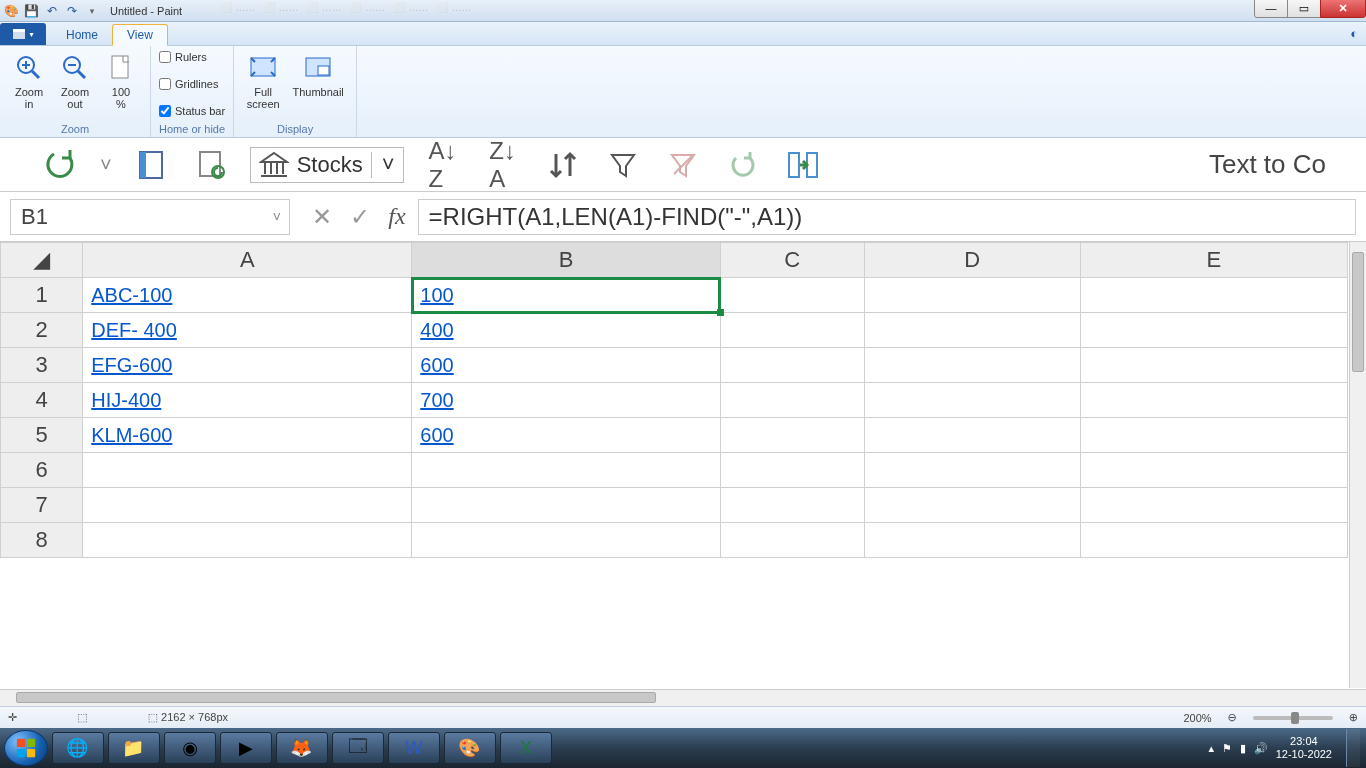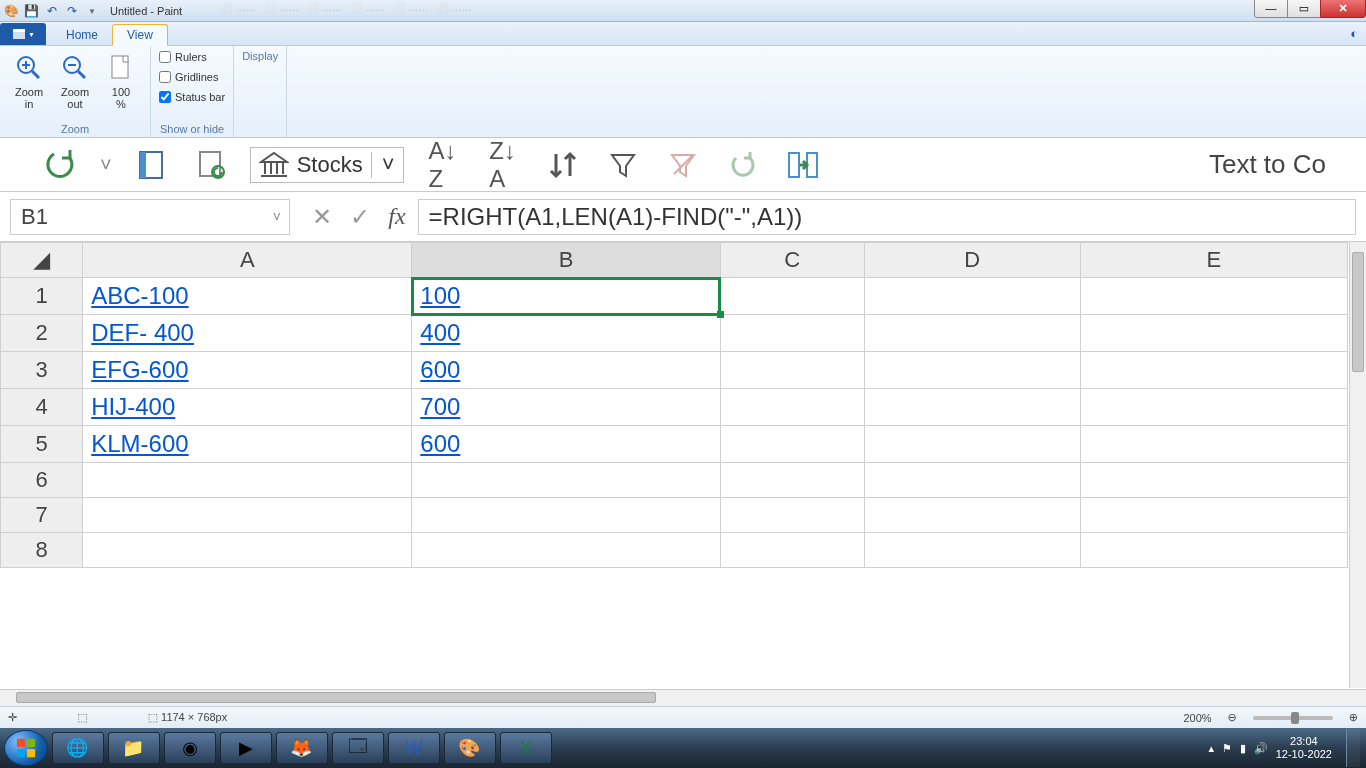--- a/index.html
+++ b/index.html
@@ -49,21 +49,21 @@
 .fbar { height: 50px; display: flex; align-items: center; border-bottom: 1px solid #ccc; font-size: 22px; color: #444; }
 .namebox { width: 280px; border: 1px solid #ccc; margin: 6px 10px; height: 36px; display: flex; align-items: center; padding: 0 10px; position: relative; }
 .namebox .dd { position: absolute; right: 8px; color: #888; font-size: 14px; }
 .fbar-icons { display: flex; gap: 18px; padding: 0 12px; color: #999; font-size: 24px; align-items: center; }
 .fbar-icons .fx { font-style: italic; font-family: Georgia, serif; color: #555; }
 .formula-input { flex: 1; border: 1px solid #ccc; height: 36px; margin: 6px 10px 6px 0; display: flex; align-items: center; padding: 0 10px; font-size: 24px; color: #333; }
 
 
 .grid { position: absolute; top: 104px; left: 0; right: 18px; bottom: 18px; overflow: hidden; }
 table.xl { border-collapse: collapse; width: 100%; }
-table.xl th, table.xl td { border: 1px solid #d0d0d0; font-size: 24px; color: #0557d0; text-align: left; padding: 4px 8px; font-weight: normal; }
+table.xl th, table.xl td { border: 1px solid #d0d0d0; font-size: 20px; color: #0557d0; text-align: left; padding: 4px 8px; font-weight: normal; }
 table.xl th { background: #eee; color: #444; text-align: center; font-size: 22px; height: 34px; }
 table.xl th.corner { background: #eee; width: 80px; }
 table.xl td.rowhead { background: #eee; color: #444; text-align: center; width: 80px; font-size: 22px; }
 table.xl th.colB { background: #ddd; }
 .cell-link { text-decoration: underline; color: #0557d0; }
 .selcell { outline: 3px solid #1a8a44; outline-offset: -2px; position: relative; }
 .selcell::after { content: ""; position: absolute; right: -4px; bottom: -4px; width: 7px; height: 7px; background: #1a8a44; }
 .vscroll { position: absolute; top: 104px; right: 0; width: 17px; bottom: 18px; background: #f0f0f0; border-left: 1px solid #ccc; }
 .vscroll .thumb { position: absolute; top: 10px; left: 2px; right: 2px; height: 120px; background: #c8c8c8; border: 1px solid #aaa; border-radius: 2px; }
 .hscroll-canvas { position: absolute; left: 0; right: 0; bottom: 0; height: 17px; background: #f0f0f0; border-top: 1px solid #ccc; }
@@ -156,38 +156,58 @@
               <polyline points="14,2 14,8 20,8" fill="none" stroke="#888"></polyline>
             </svg>
           </div>
         <span style="display:block;white-space:pre-line">100<br>%</span>
       </div>
     </div>
     <div class="group-label">Zoom</div>
   </div>
 
   <div class="group">
-    <div class="group-body" style="flex-direction:column;gap:6px">
+    <div class="group-body" style="flex-direction:column;gap:13px">
       <label class="chk">
           <input type="checkbox" style="">
           <span>Rulers</span>
         </label>
       <label class="chk">
           <input type="checkbox" style="">
           <span>Gridlines</span>
         </label>
       <label class="chk">
           <input type="checkbox" checked="" style="">
           <span>Status bar</span>
         </label>
     </div>
-    <div class="group-label">Show or hide</div>
+    <div class="group-label">Home or hide</div>
   </div>
 
   <div class="group">
+    <div class="group-body">
+      <div class="bigbtn">
+        <div class="ico">
+            <svg width="28" height="24" viewBox="0 0 28 24">
+              <rect x="2" y="2" width="24" height="18" fill="#cfe5ff" stroke="#2a6acc"></rect>
+              <path d="M6 6 L2 2 M22 6 L26 2 M6 16 L2 20 M22 16 L26 20" stroke="#2a6acc" stroke-width="2"></path>
+            </svg>
+          </div>
+        <span style="display:block;white-space:pre-line">Full<br>screen</span>
+      </div>
+      <div class="bigbtn" style="width:60px">
+        <div class="ico">
+            <svg width="28" height="24" viewBox="0 0 28 24">
+              <rect x="2" y="2" width="24" height="18" fill="#cfe5ff" stroke="#2a6acc"></rect>
+              <rect x="14" y="10" width="11" height="9" fill="#fff" stroke="#2a6acc"></rect>
+            </svg>
+          </div>
+        <span>Thumbnail</span>
+      </div>
+    </div>
     <div class="group-label">Display</div>
   </div>
 </div>
 
 <div class="canvas">
 
   <div class="xl-toolbar">
     <span class="xl-icon">
         <svg width="34" height="34" viewBox="0 0 34 34">
           <path d="M10 6 A12 12 0 1 0 26 10" fill="none" stroke="#3a8a4a" stroke-width="3"></path>
@@ -357,21 +377,21 @@
       <div class="thumb"></div>
     </div>
   <div class="hscroll-canvas">
       <div class="thumb"></div>
     </div>
 </div>
 
 <div class="statusbar">
   <span>✛</span>
   <span>⬚</span>
-  <span>⬚ <span>1174 × 768px</span></span>
+  <span>⬚ <span>2162 × 768px</span></span>
   <div class="right">
     <span>200%</span>
     <span>⊖</span>
     <div class="zoom-slider">
         <div class="knob"></div>
       </div>
     <span>⊕</span>
   </div>
 </div>
 

